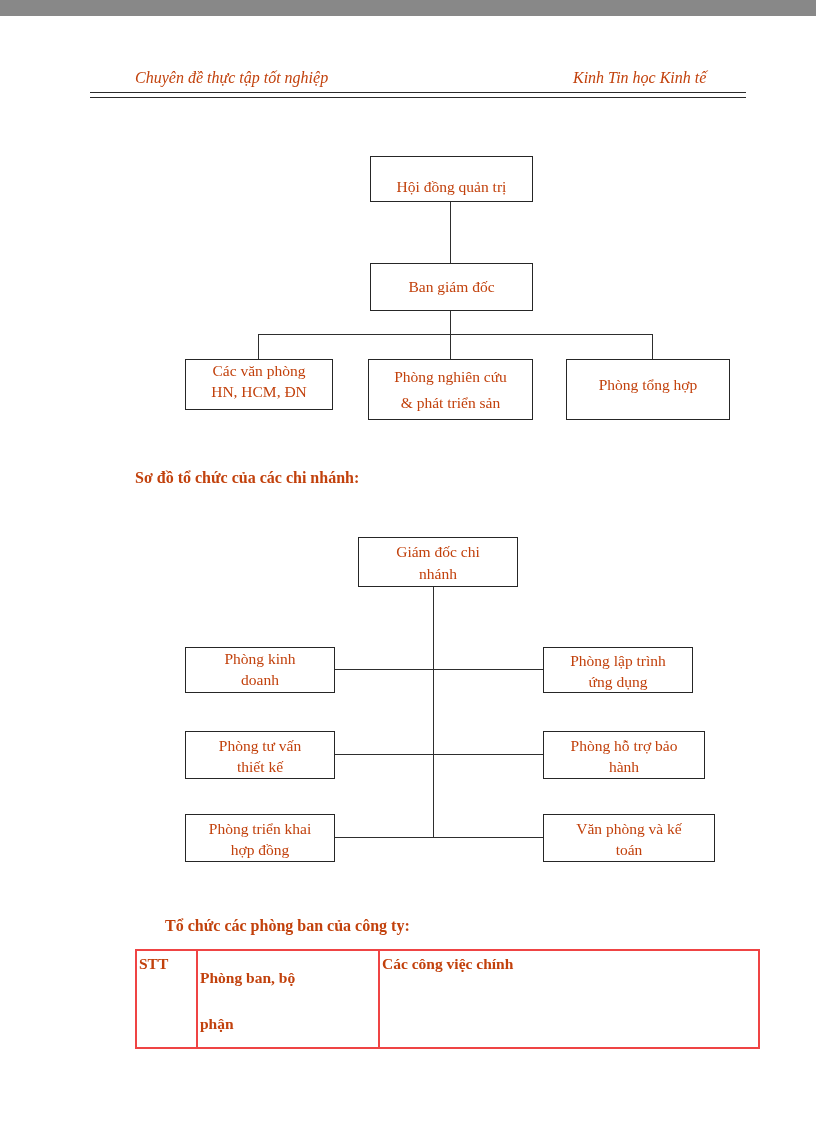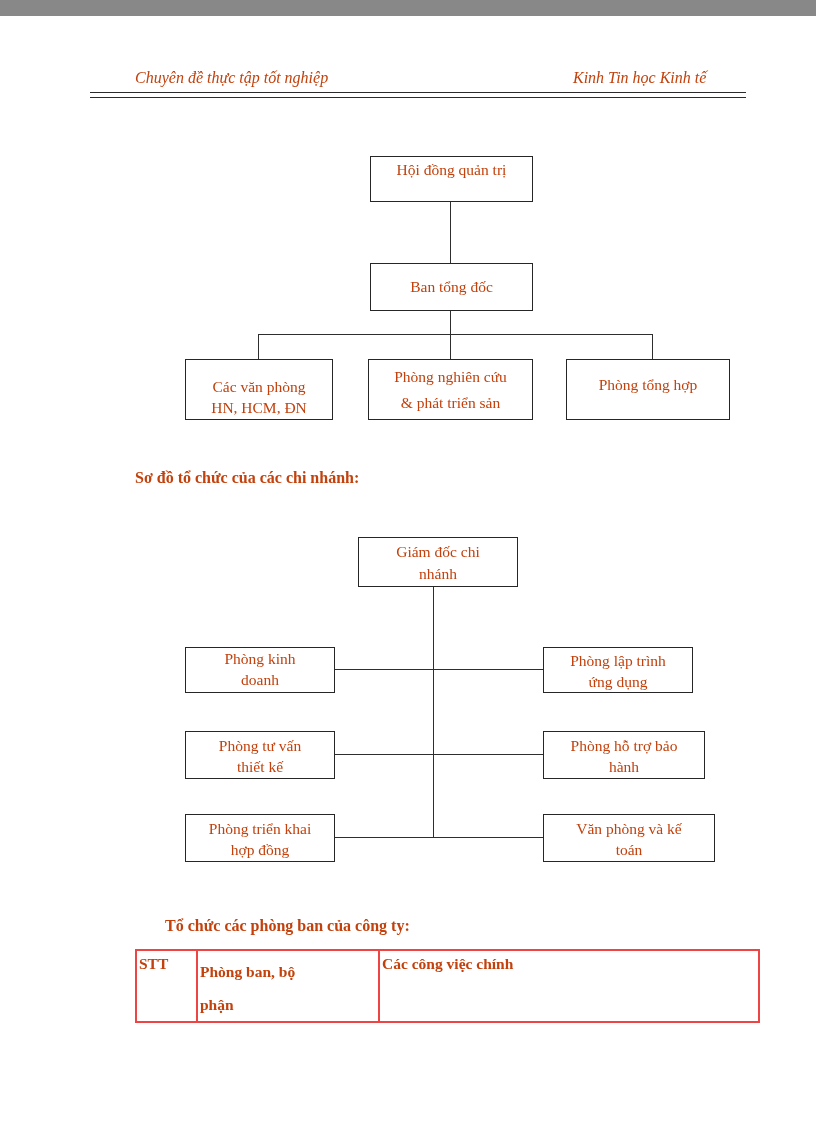--- a/index.html
+++ b/index.html
@@ -26,23 +26,23 @@
     border:1px solid #262626;
     background:#fff;
     font-size:15.5px;
     line-height:21px;
     text-align:center;
     white-space:pre-line;
     overflow:hidden;
   }
 
   
-  .b-root1{left:370px;top:140px;width:163px;height:46px;padding-top:2px;}
+  .b-root1{left:370px;top:140px;width:163px;height:46px;padding-top:19px;}
   .b-board{left:370px;top:247px;width:163px;height:48px;padding-top:12px;}
-  .b-c1{left:185px;top:343px;width:148px;height:61px;padding-top:16px;}
+  .b-c1{left:185px;top:343px;width:148px;height:51px;padding-top:0;}
   .b-c2{left:368px;top:343px;width:165px;height:61px;padding-top:4px;line-height:26px;}
   .b-c3{left:566px;top:343px;width:164px;height:61px;padding-top:14px;}
 
   
   .b-root2{left:358px;top:521px;width:160px;height:50px;padding-top:3px;line-height:22px;}
   .b-l1{left:185px;top:631px;width:150px;height:46px;padding-top:0;}
   .b-l2{left:185px;top:715px;width:150px;height:48px;padding-top:3px;}
   .b-l3{left:185px;top:798px;width:150px;height:48px;padding-top:3px;}
   .b-r1{left:543px;top:631px;width:150px;height:46px;padding-top:2px;}
   .b-r2{left:543px;top:715px;width:162px;height:48px;padding-top:3px;}
@@ -63,40 +63,40 @@
   .dept-table td{
     border:2px solid #ef4444;
     vertical-align:top;
     text-align:left;
     font-weight:bold;
     font-size:15.5px;
     padding:4px 2px 0 2px;
     white-space:pre-line;
   }
   .col-stt{width:55px;}
-  .col-dept{width:176px;line-height:33px;padding-top:2px;}
+  .col-dept{width:176px;line-height:46px;padding-top:2px;}
   .col-tasks{width:374px;}
 
   .footer-dots{
     position:absolute;left:20px;top:1116px;width:780px;height:0;
     border-top:1px dotted #dfaed3;
   }
 </style>
 </head>
 <body>
 
 <div class="page">
 
   <div class="hdr-left">Chuyên đề thực tập tốt nghiệp</div>
   <div class="hdr-right">Kinh Tin học Kinh tế</div>
   <div class="rule rule1"></div>
   <div class="rule rule2"></div>
 
   <div class="obox b-root1">Hội đồng quản trị</div>
-  <div class="obox b-board">Ban tổng đốc</div>
+  <div class="obox b-board">Ban giám đốc</div>
 
   <div class="ln" style="left:450px;top:186px;width:1px;height:61px;"></div>
   <div class="ln" style="left:450px;top:295px;width:1px;height:23px;"></div>
   <div class="ln" style="left:258px;top:318px;width:395px;height:1px;"></div>
   <div class="ln" style="left:258px;top:318px;width:1px;height:25px;"></div>
   <div class="ln" style="left:450px;top:318px;width:1px;height:25px;"></div>
   <div class="ln" style="left:652px;top:318px;width:1px;height:25px;"></div>
 
   <div class="obox b-c1">Các văn phòng
 HN, HCM, ĐN</div>

